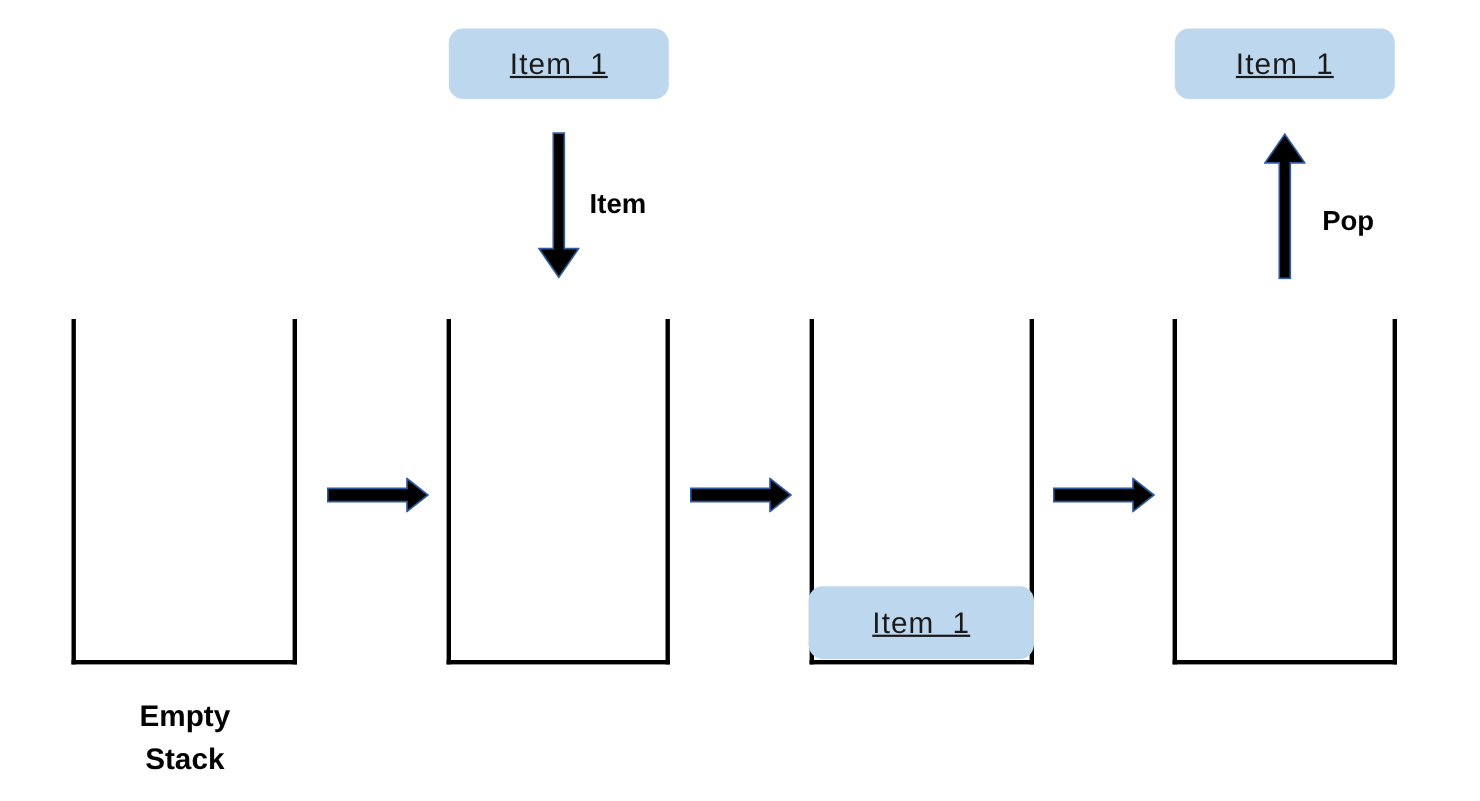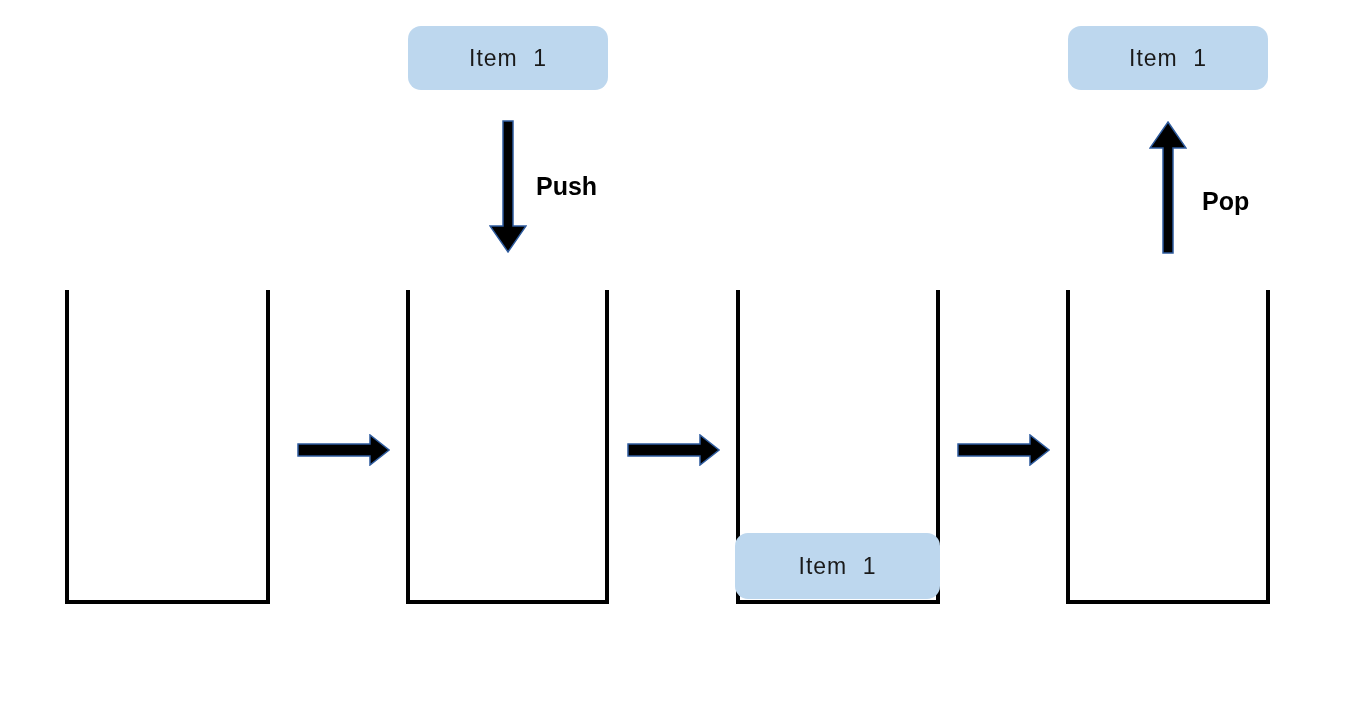--- a/index.html
+++ b/index.html
@@ -15,24 +15,25 @@
     background: var(--background, #ffffff);
     overflow: hidden;
   }
   .item-box {
     position: absolute;
     background: var(--item-fill, #BDD7EE);
     border-radius: 13px;
     display: flex;
     align-items: center;
     justify-content: center;
-    font-size: 23px;
+    font-size: 27px;
     color: var(--item-text, #1a1a1a);
     letter-spacing: 1px;
     word-spacing: 8px;
+    text-decoration: underline;
   }
   .stack {
     position: absolute;
     top: 290px;
     height: 314px;
     border-left: 4px solid var(--stack-border, #000);
     border-right: 4px solid var(--stack-border, #000);
     border-bottom: 4px solid var(--stack-border, #000);
     background: transparent;
     box-sizing: border-box;
@@ -67,21 +68,21 @@
 <body>
 
 <div class="canvas">
 
   <div class="item-box" style="left:408px; top:26px; width:200px; height:64px;">Item 1</div>
 
   <svg class="arrow-svg" style="left:489px; top:120px;" width="38" height="134" viewBox="0 0 38 134">
     <polygon class="arrow-shape" points="14,1 24,1 24,106 37,106 19,132 1,106 14,106"></polygon>
   </svg>
 
-  <div class="op-label" style="left:536px; top:172px;">Push</div>
+  <div class="op-label" style="left:536px; top:172px;">Item</div>
 
   <div class="item-box" style="left:1068px; top:26px; width:200px; height:64px;">Item 1</div>
 
   <svg class="arrow-svg" style="left:1149px; top:120px;" width="38" height="134" viewBox="0 0 38 134">
     <polygon class="arrow-shape" points="19,2 37,28 24,28 24,133 14,133 14,28 1,28"></polygon>
   </svg>
 
   <div class="op-label" style="left:1202px; top:187px;">Pop</div>
 
   <div class="stack" style="left:65px; width:205px;"></div>
@@ -99,14 +100,16 @@
   </svg>
 
   <svg class="arrow-svg" style="left:627px; top:434px;" width="93" height="32" viewBox="0 0 93 32">
     <polygon class="arrow-shape" points="1,10 73,10 73,1 92,16 73,31 73,22 1,22"></polygon>
   </svg>
 
   <svg class="arrow-svg" style="left:957px; top:434px;" width="93" height="32" viewBox="0 0 93 32">
     <polygon class="arrow-shape" points="1,10 73,10 73,1 92,16 73,31 73,22 1,22"></polygon>
   </svg>
 
+  <div class="caption" style="left:88px; top:632px; width:160px;">Empty
+Stack</div>
 
 </div>
 
 </body></html>

